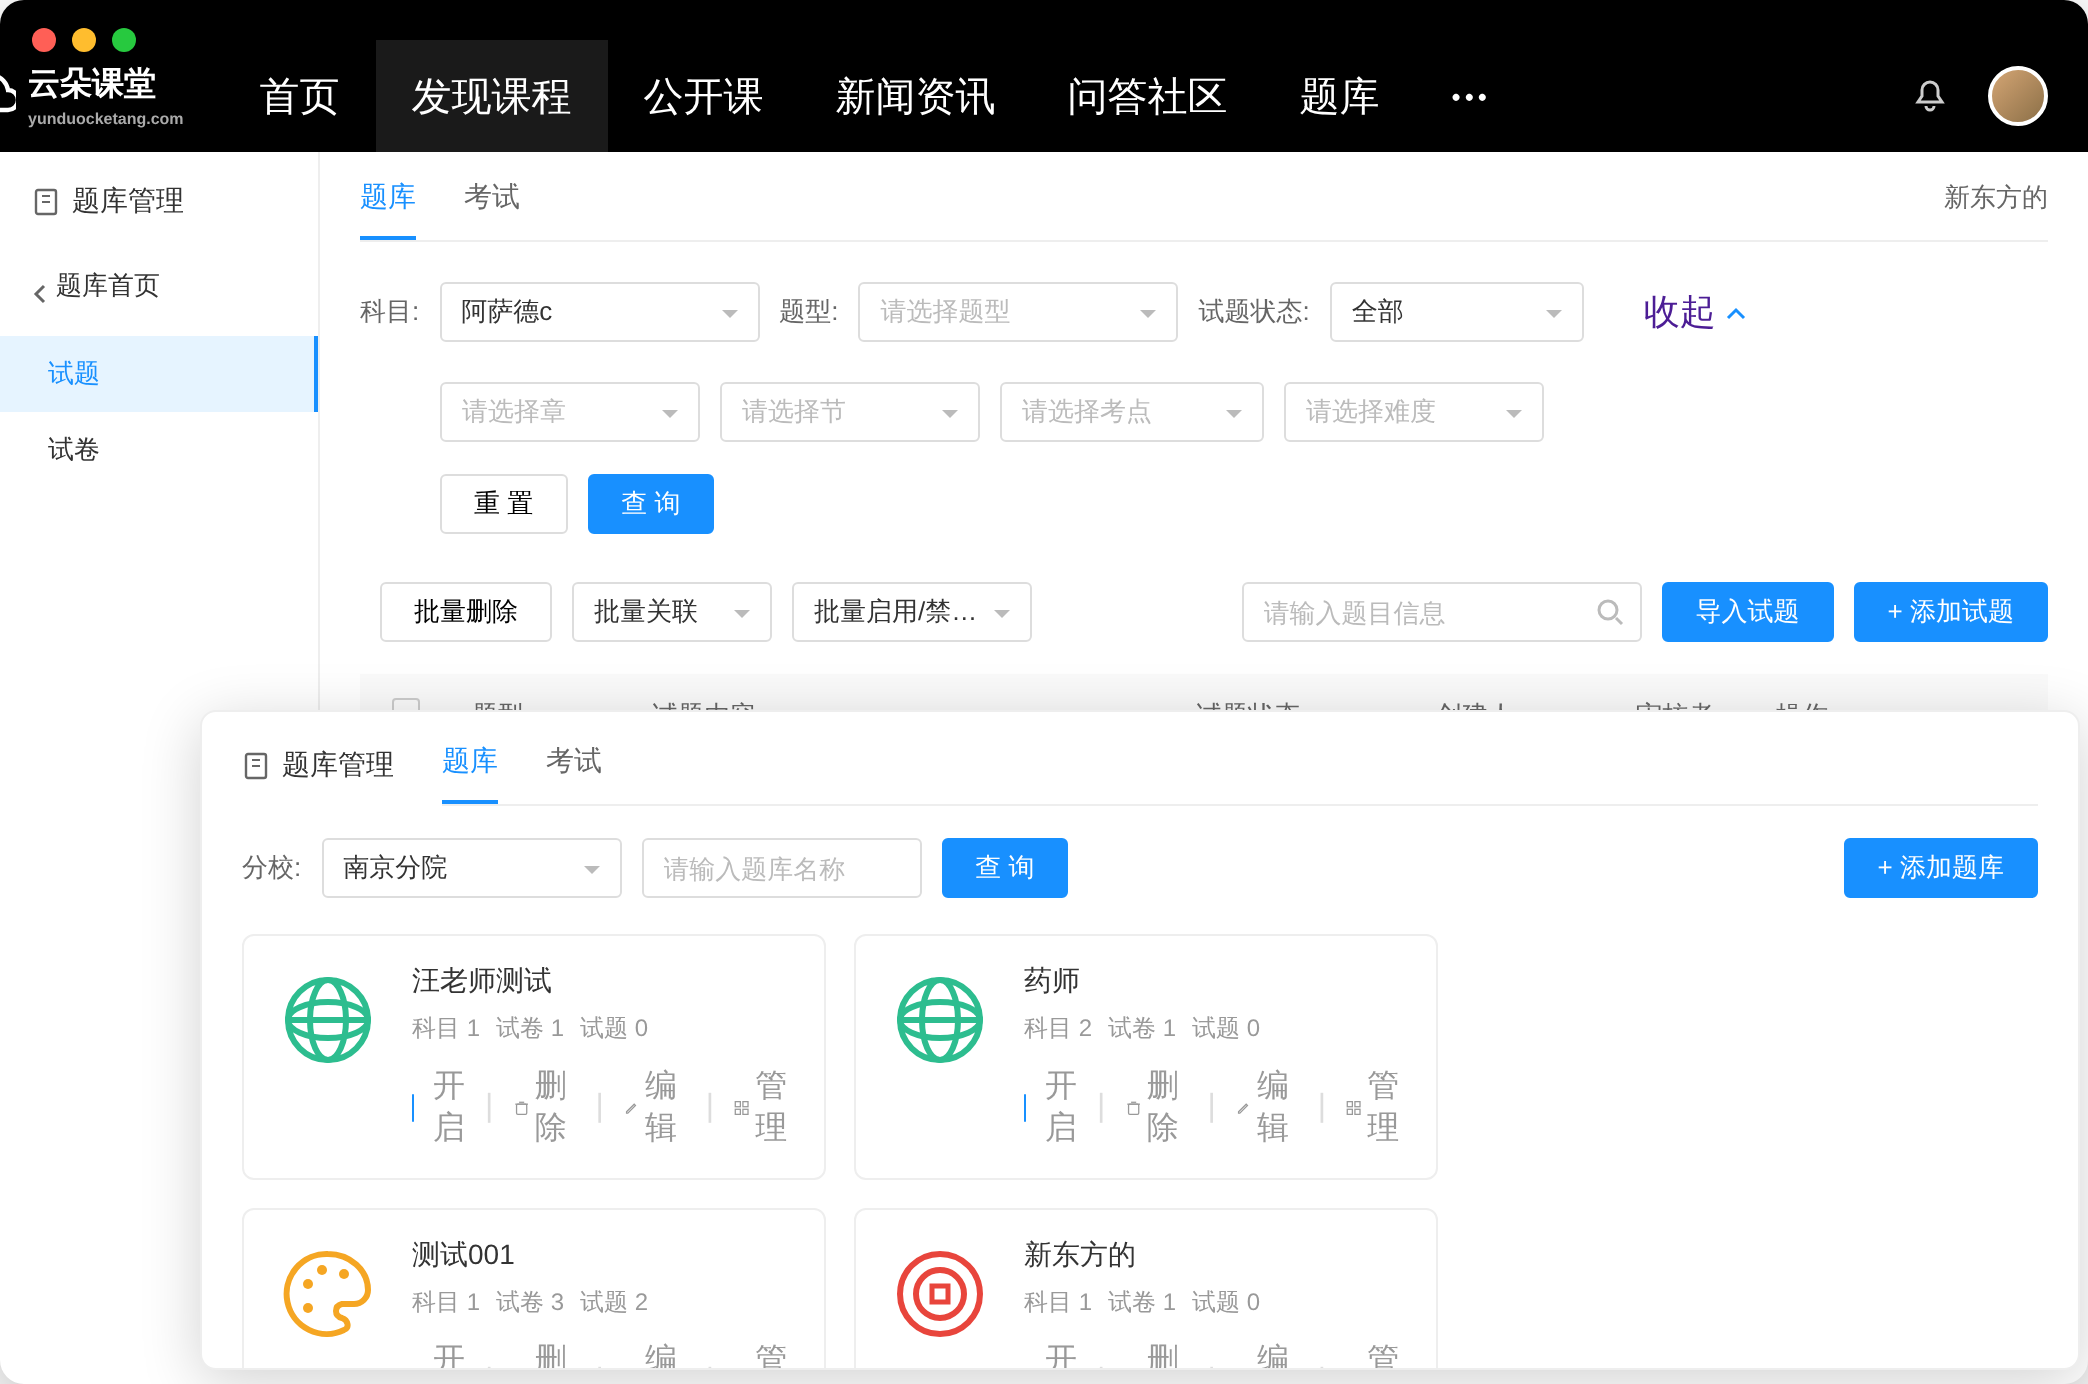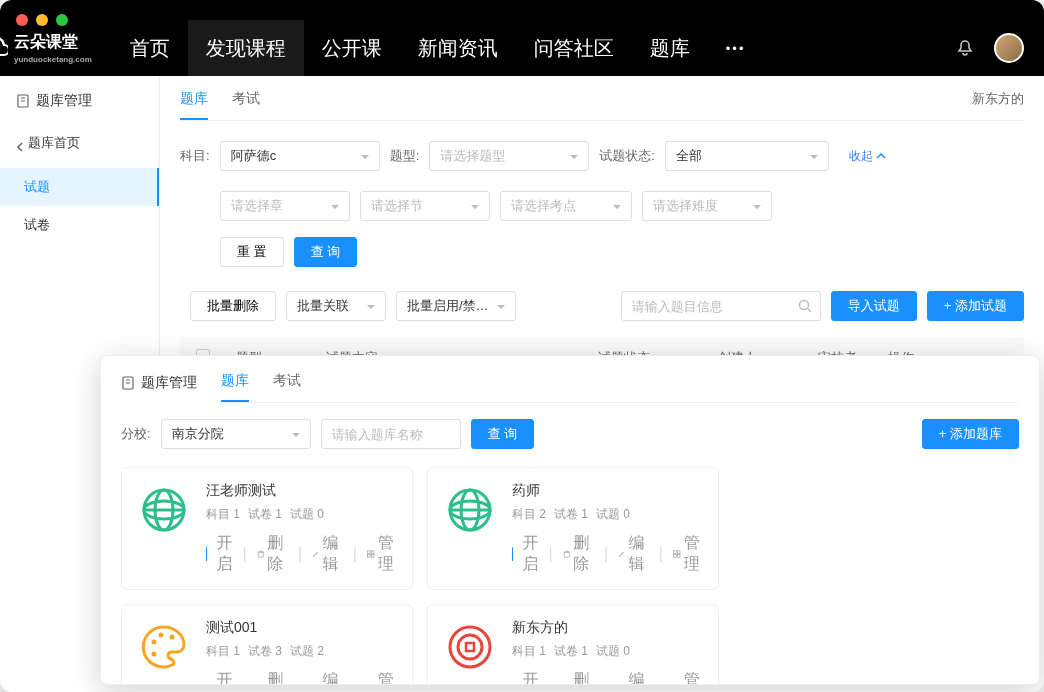--- a/index.html
+++ b/index.html
@@ -35,21 +35,21 @@
 .tabs { display: flex; gap: 24px; border-bottom: 1px solid #eee; padding: 14px 0 0; position: relative; }
 .tab { padding-bottom: 10px; cursor: pointer; font-size: 14px; color: #666; }
 .tab.active { color: #1890ff; border-bottom: 2px solid #1890ff; }
 .tabs-right { position: absolute; right: 0; top: 14px; font-size: 13px; color: #666; }
 
 .filter-row { display: flex; align-items: center; gap: 10px; margin-top: 20px; flex-wrap: wrap; }
 .filter-label { color: #666; font-size: 13px; }
 .select { border: 1px solid #ddd; border-radius: 3px; height: 30px; padding: 0 24px 0 10px; background: #fff; position: relative; display: flex; align-items: center; min-width: 120px; color: #333; cursor: pointer; }
 .select.ph { color: #bbb; }
 .select::after { content: ""; position: absolute; right: 10px; top: 13px; border: 4px solid transparent; border-top-color: #bbb; }
-.collapse-link { color: #3b82f6; cursor: pointer; margin-left: 10px; font-size: 12px; }
+.collapse-link { color: #4c1d95; cursor: pointer; margin-left: 20px; font-size: 18px; }
 
 .btn { height: 30px; padding: 0 16px; border-radius: 3px; border: 1px solid #ddd; background: #fff; cursor: pointer; display: inline-flex; align-items: center; font-size: 13px; }
 .btn-primary { background: #1890ff; border-color: #1890ff; color: #fff; }
 .btn-row { display: flex; gap: 10px; margin-top: 16px; margin-left: 40px; }
 
 .toolbar-row { display: flex; align-items: center; gap: 10px; margin-top: 24px; margin-left: 10px; }
 .search-input { border: 1px solid #ddd; border-radius: 3px; height: 30px; padding: 0 30px 0 10px; width: 200px; position: relative; }
 .search-input input { border: none; outline: none; width: 100%; height: 100%; font-size: 13px; }
 .search-input input::placeholder { color: #bbb; }
 .search-icon-i { position: absolute; right: 8px; top: 7px; color: #bbb; }
@@ -170,21 +170,21 @@
       <div class="filter-row">
         <span class="filter-label">科目:</span>
         <div class="select" style="width:160px">
             <span>阿萨德c</span>
           </div>
         <span class="filter-label">题型:</span>
         <div class="select ph" style="width:160px">
             <span>请选择题型</span>
           </div>
         <span class="filter-label">试题状态:</span>
-        <div class="select" style="width:164px">
+        <div class="select" style="width:127px">
             <span>全部</span>
           </div>
         <span class="collapse-link"><span>收起</span> <svg style="display:inline;vertical-align:middle" width="10" height="8" viewBox="0 0 10 8">
               <path d="M1 6 L5 2 L9 6" fill="none" stroke="#1890ff" stroke-width="1.5"></path>
             </svg></span>
       </div>
 
       <div class="filter-row" style="margin-left:40px">
         <div class="select ph" style="width:130px">
             <span>请选择章</span>

